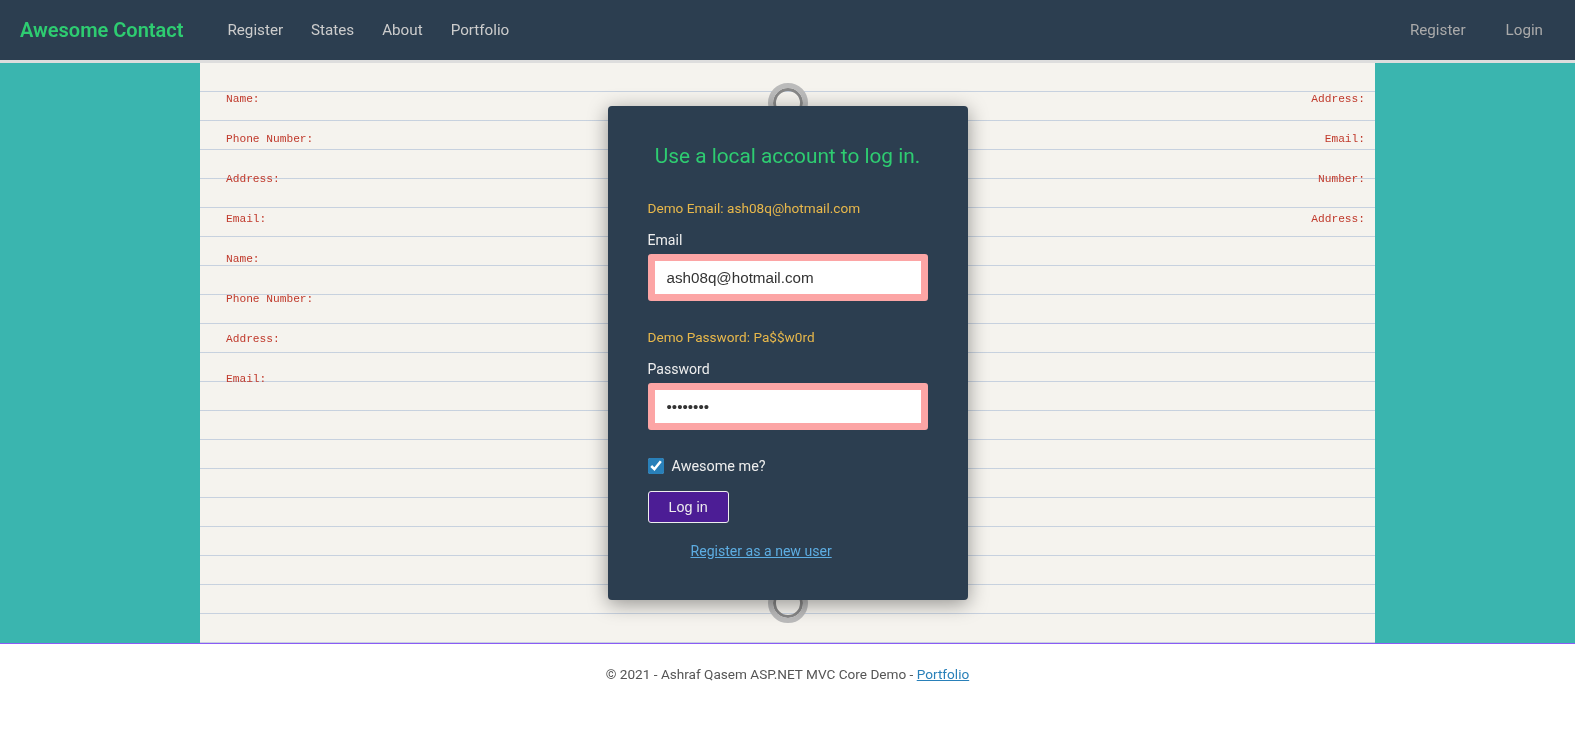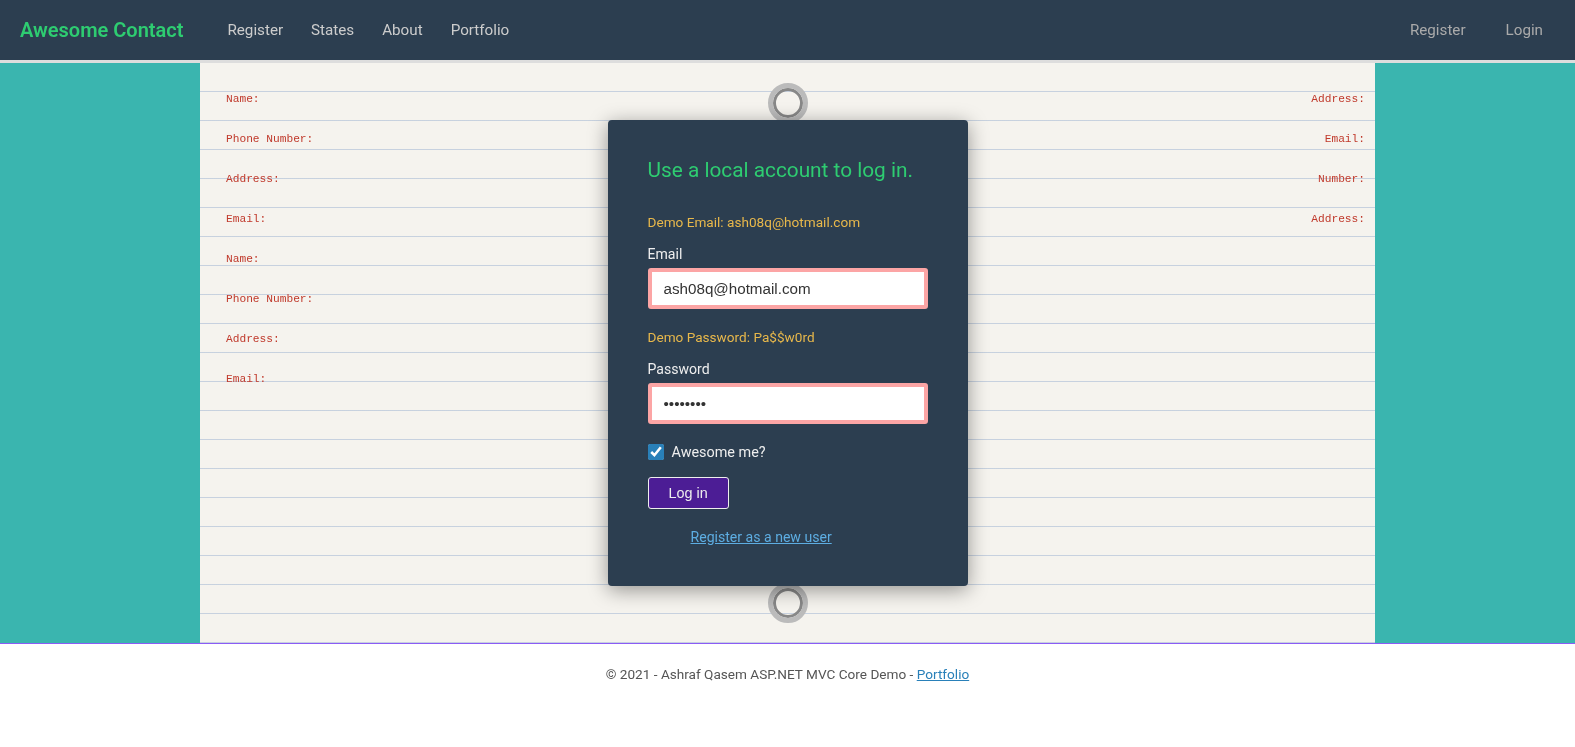--- a/index.html
+++ b/index.html
@@ -65,45 +65,46 @@
       border-radius: 4px;
       padding: 36px 40px 40px;
       width: 360px;
       box-shadow: 0 4px 20px rgba(0,0,0,0.4);
     }
     .login-title {
       color: #2ecc71;
       font-size: 1.3rem;
       font-weight: 400;
       margin-bottom: 28px;
+      text-align: center;
       line-height: 1.4;
     }
     .demo-info {
       color: #e8b84b;
       font-size: 0.85rem;
       margin-bottom: 16px;
     }
     .form-label {
       color: #eee;
       font-size: 0.88rem;
       display: block;
       margin-bottom: 6px;
     }
     .form-control {
       width: 100%;
       padding: 8px 12px;
-      border: 4px solid #fca5a5;
+      border: 7px solid #fca5a5;
       border-radius: 3px;
       font-size: 0.95rem;
       background: #fff;
       color: #333;
       outline: none;
     }
     .form-group {
-      margin-bottom: 20px;
+      margin-bottom: 28px;
     }
     .remember-row {
       display: flex;
       align-items: center;
       gap: 8px;
       margin-bottom: 16px;
     }
     .remember-checkbox {
       width: 16px;
       height: 16px;

